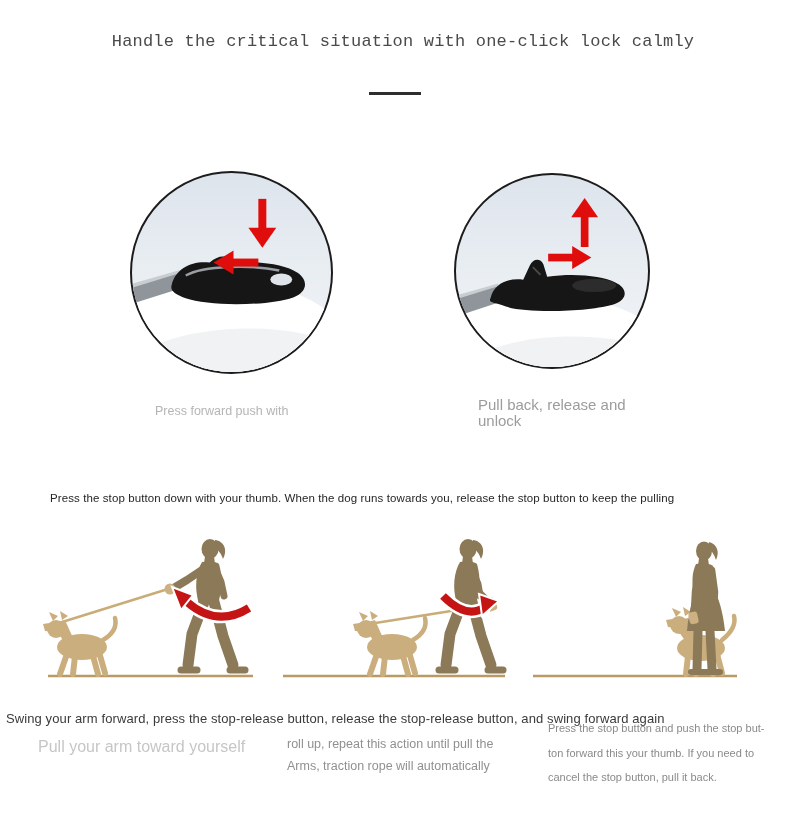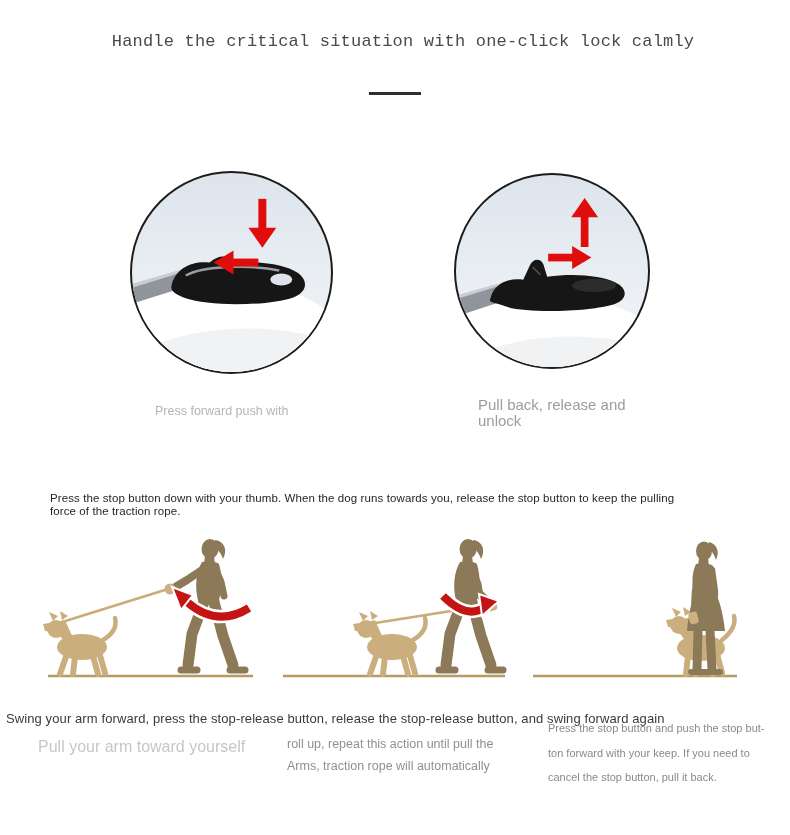--- a/index.html
+++ b/index.html
@@ -102,21 +102,20 @@
   </div>
 
   <div class="cap-left">Press forward push with</div>
   <div class="cap-right">
     <div>Pull back, release and</div>
     <div>unlock</div>
   </div>
 
   <div class="para">
     <div>Press the stop button down with your thumb. When the dog runs towards you, release the stop button to keep the pulling</div>
-    <div>force of the traction rope.</div>
   </div>
 
   <div class="panel p1">
     <svg width="240" height="160" viewBox="0 0 240 160">
 
       <line x1="23" y1="148" x2="228" y2="148" stroke="#b79a64" stroke-width="2.5"></line>
 
       <line x1="34" y1="95" x2="143" y2="61" stroke="#c9ac76" stroke-width="2.5"></line>
 
       <g fill="#cbae7d" stroke="none">
@@ -250,17 +249,17 @@
   <div class="step1-cap">Swing your arm forward, press the stop-release button, release the stop-release button, and swing forward again</div>
   <div class="step1-sub">Pull your arm toward yourself</div>
 
   <div class="step2-col">
     <div>roll up, repeat this action until pull the</div>
     <div>Arms, traction rope will automatically</div>
   </div>
 
   <div class="step3-col">
     <div>Press the stop button and push the stop but-</div>
-    <div>ton forward with your keep. If you need to</div>
+    <div>ton forward this your thumb. If you need to</div>
     <div>cancel the stop button, pull it back.</div>
   </div>
 
 </div>
 
 </body></html>

